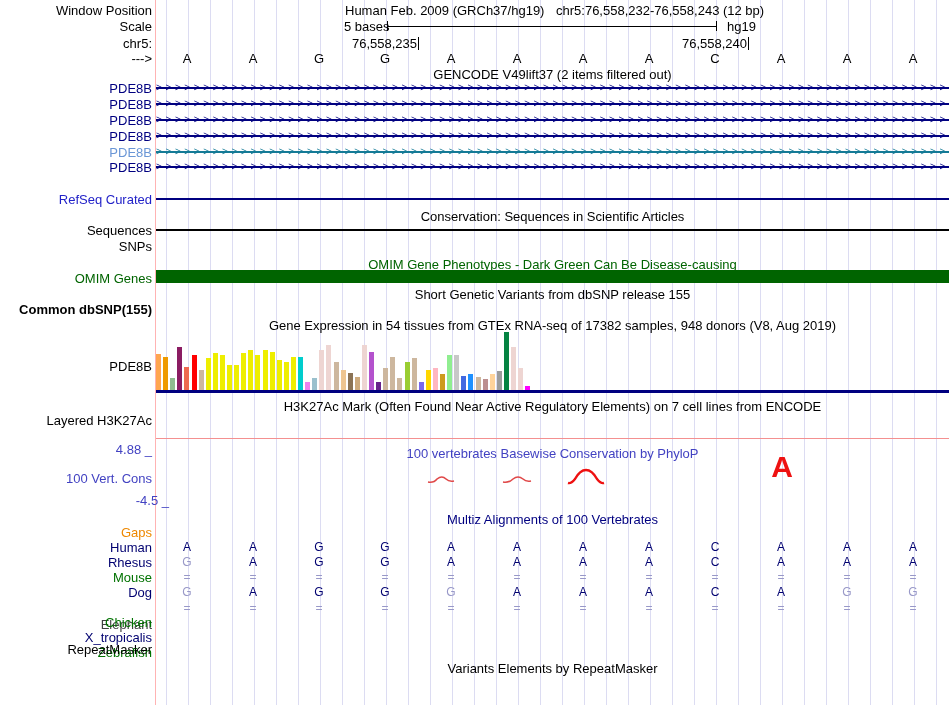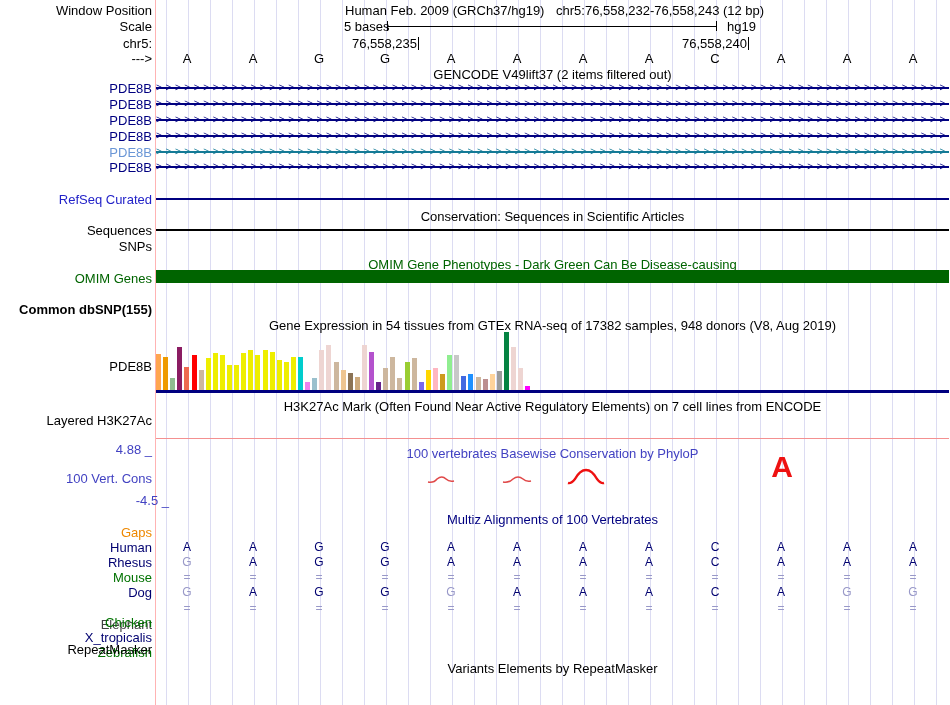--- a/index.html
+++ b/index.html
@@ -103,20 +103,21 @@
 
   <div class="title" style="top:209px;">Conservation: Sequences in Scientific Articles</div>
   <div class="lab" style="top:223px;">Sequences</div>
   <div class="hline" style="top:229px;height:2px;background:#000;"></div>
   <div class="lab" style="top:239px;">SNPs</div>
 
   <div class="title green" style="top:257px;">OMIM Gene Phenotypes - Dark Green Can Be Disease-causing</div>
   <div class="lab green" style="top:271px;">OMIM Genes</div>
   <div class="hline" style="top:270px;height:13px;background:#006400;"></div>
 
+  <div class="title" style="top:287px;">Short Genetic Variants from dbSNP release 155</div>
   <div class="lab" style="top:302px;font-weight:bold;">Common dbSNP(155)</div>
 
   <div class="title" style="top:318px;">Gene Expression in 54 tissues from GTEx RNA-seq of 17382 samples, 948 donors (V8, Aug 2019)</div>
   <div class="lab" style="top:359px;">PDE8B</div>
   <div id="gtexbars">
       <div class="gtexbar" style="left: 156px; top: 354px; height: 36px; background: rgb(255, 165, 79);"></div>
       <div class="gtexbar" style="left: 163.1px; top: 357px; height: 33px; background: rgb(238, 154, 0);"></div>
       <div class="gtexbar" style="left: 170.2px; top: 378px; height: 12px; background: rgb(143, 188, 143);"></div>
       <div class="gtexbar" style="left: 177.3px; top: 347px; height: 43px; background: rgb(139, 28, 98);"></div>
       <div class="gtexbar" style="left: 184.4px; top: 367px; height: 23px; background: rgb(238, 106, 80);"></div>

